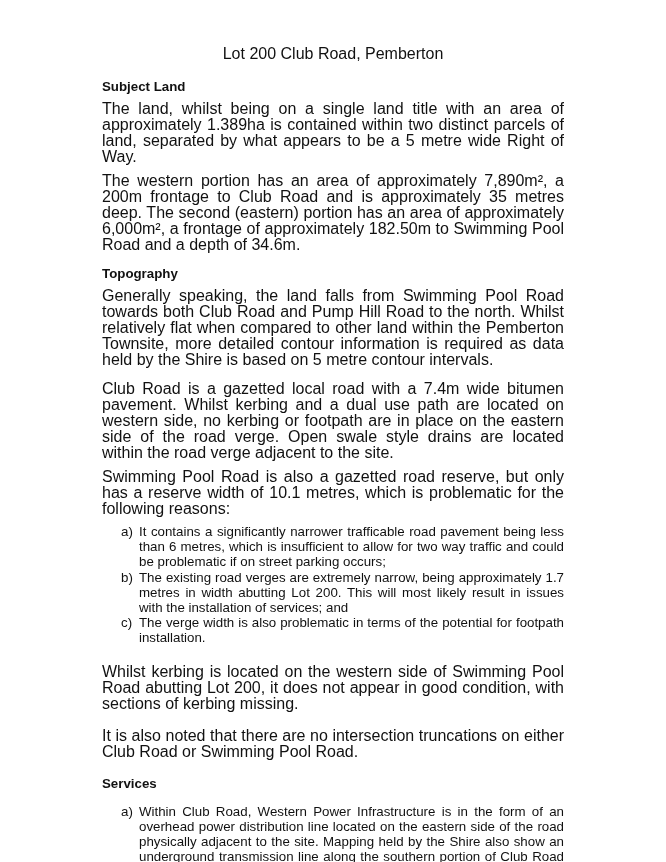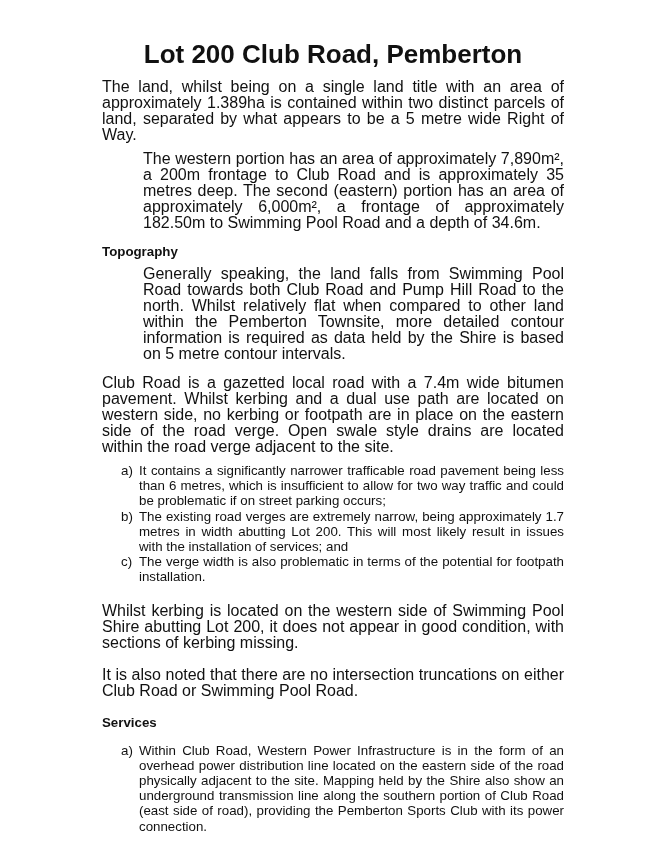--- a/index.html
+++ b/index.html
@@ -16,42 +16,42 @@
       color: #111111;
     }
     .page {
       position: absolute;
       left: 102px;
       top: 41px;
       width: 462px;
     }
     h1 {
       font-family: "Liberation Sans", sans-serif;
-      font-size: 26px;
-      font-weight: bold;
+      font-size: 16px;
+      font-weight: normal;
       text-align: center;
       margin: 0 0 12px 0;
       line-height: 26px;
       color: #111;
     }
     h2 {
       font-size: 13.3px;
       font-weight: bold;
       margin: 0 0 6px 0;
       line-height: 16px;
       color: #111;
     }
     p {
       font-size: 16px;
       line-height: 16px;
       margin: 0 0 8px 0;
       text-align: justify;
       text-align-last: left;
     }
-    .gap-after { margin-bottom: 13px; margin-left: 41px; }
+    .gap-after { margin-bottom: 13px; }
     .bigger-gap { margin-bottom: 16px; }
     ol.alpha {
       list-style: none;
       margin: 7px 0 18px 0;
       padding: 0;
     }
     ol.alpha li {
       position: relative;
       padding-left: 37px;
       font-size: 13.3px;
@@ -67,46 +67,48 @@
     }
     .services h2 { margin-bottom: 12px; }
   </style>
 </head>
 <body>
 
 <div class="page">
   <h1>Lot 200 Club Road, Pemberton</h1>
 
   <section>
+    <h2>Subject Land</h2>
     <p>The land, whilst being on a single land title with an area of approximately 1.389ha is contained within two distinct parcels of land, separated by what appears to be a 5 metre wide Right of Way.</p>
     <p class="gap-after">The western portion has an area of approximately 7,890m², a 200m frontage to Club Road and is approximately 35 metres deep.  The second (eastern) portion has an area of approximately 6,000m², a frontage of approximately 182.50m to Swimming Pool Road and a depth of 34.6m.</p>
   </section>
 
   <section>
     <h2>Topography</h2>
     <p class="gap-after">Generally speaking, the land falls from Swimming Pool Road towards both Club Road and Pump Hill Road to the north.  Whilst relatively flat when compared to other land within the Pemberton Townsite, more detailed contour information is required as data held by the Shire is based on 5 metre contour intervals.</p>
   </section>
 
   <section>
     <p>Club Road is a gazetted local road with a 7.4m wide bitumen pavement.  Whilst kerbing and a dual use path are located on western side, no kerbing or footpath are in place on the eastern side of the road verge.  Open swale style drains are located within the road verge adjacent to the site.</p>
+    <p style="margin-bottom:0">Swimming Pool Road is also a gazetted road reserve, but only has a reserve width of 10.1 metres, which is problematic for the following reasons:</p>
     <ol class="alpha">
       <li>
         <span class="lbl">a)</span>
         <span>It contains a significantly narrower trafficable road pavement being less than 6 metres, which is insufficient to allow for two way traffic and could be problematic if on street parking occurs;</span>
       </li>
       <li>
         <span class="lbl">b)</span>
         <span>The existing road verges are extremely narrow, being approximately 1.7 metres in width abutting Lot 200.  This will most likely result in issues with the installation of services; and</span>
       </li>
       <li>
         <span class="lbl">c)</span>
         <span>The verge width is also problematic in terms of the potential for footpath installation.</span>
       </li>
     </ol>
-    <p class="bigger-gap">Whilst kerbing is located on the western side of Swimming Pool Shire abutting Lot 200, it does not appear in good condition, with sections of kerbing missing.</p>
+    <p class="bigger-gap">Whilst kerbing is located on the western side of Swimming Pool Road abutting Lot 200, it does not appear in good condition, with sections of kerbing missing.</p>
     <p class="bigger-gap">It is also noted that there are no intersection truncations on either Club Road or Swimming Pool Road.</p>
   </section>
 
   <section class="services">
     <h2>Services</h2>
     <ol class="alpha" style="margin-top:9px">
       <li>
         <span class="lbl">a)</span>
         <span>Within Club Road, Western Power Infrastructure is in the form of an overhead power distribution line located on the eastern side of the road physically adjacent to the site.  Mapping held by the Shire also show an underground transmission line along the southern portion of Club Road (east side of road), providing the Pemberton Sports Club with its power connection.</span>
       </li>

